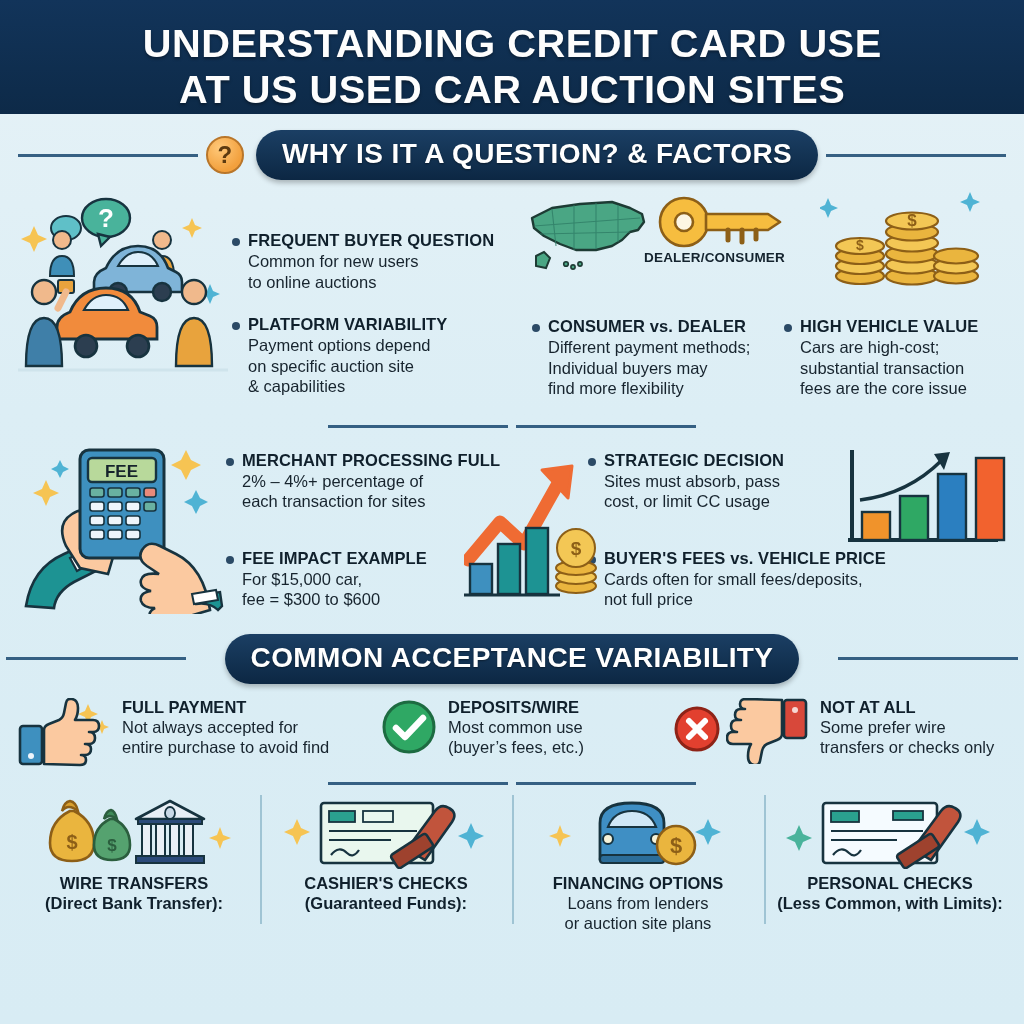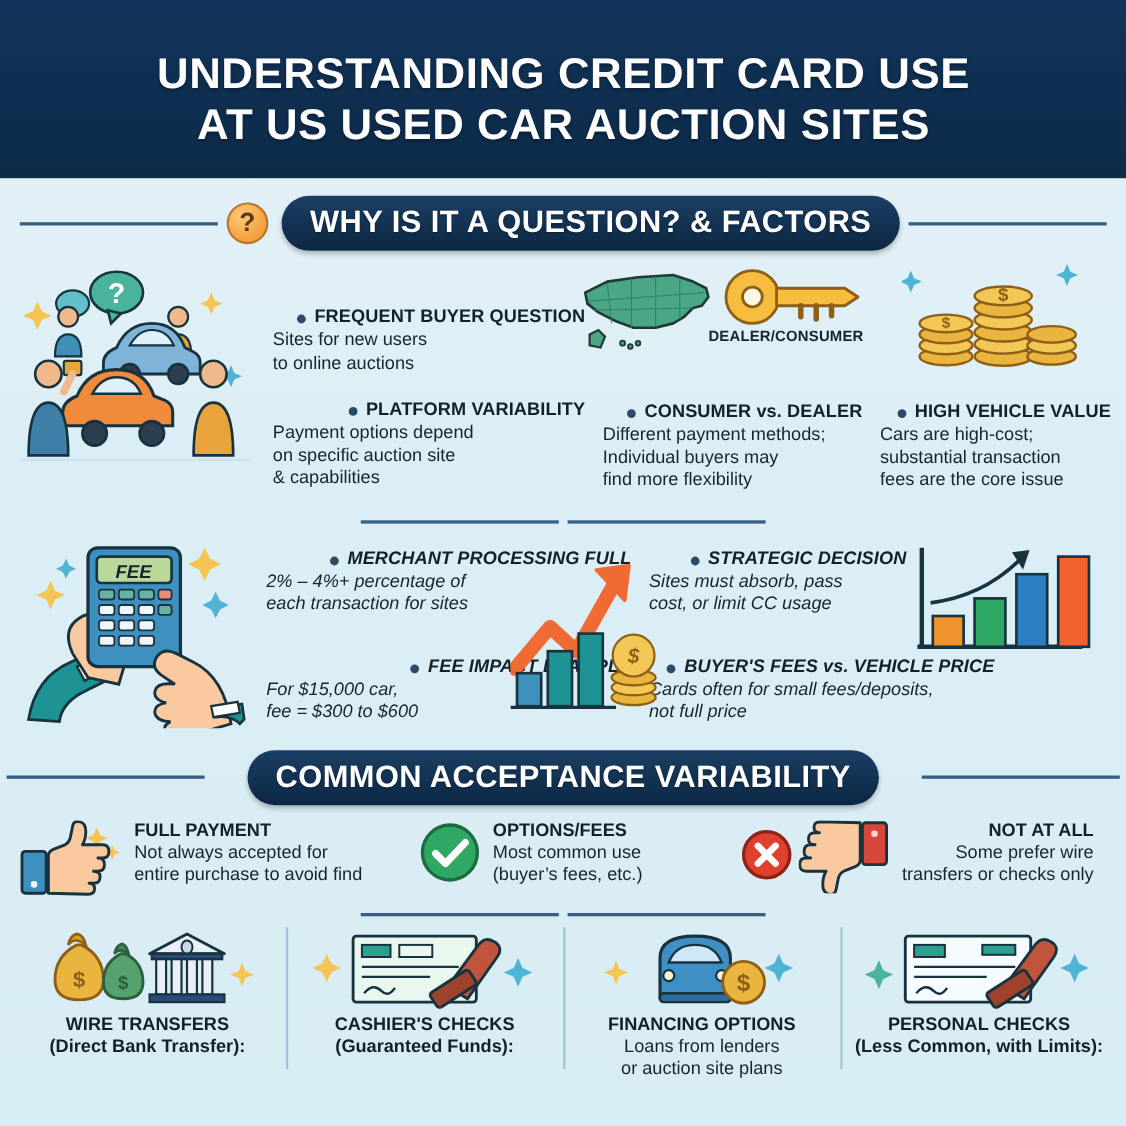--- a/index.html
+++ b/index.html
@@ -11,21 +11,21 @@
     overflow: hidden;
   }
   #page {
     width: 1024px; height: 1024px;
     position: relative;
     background: linear-gradient(180deg,#e6f2f7 0%, #dceef5 40%, #d8ecf4 100%);
   }
 
   
   .header {
-    height: 162px;
+    height: 114px;
     background: #0f2f50;
     background: linear-gradient(180deg,#12345a 0%,#0d2a48 100%);
     display: flex; flex-direction: column;
     align-items: center; justify-content: center;
     padding-top: 20px;
   }
   .header h1 {
     color: #fdfdfd;
     font-size: 39px;
     line-height: 46px;
@@ -66,42 +66,42 @@
     background: radial-gradient(circle at 35% 30%, #ffc97a, #f2a03d 70%);
     border: 2px solid #b9762a;
     color: #5c3a10; font-weight: bold; font-size: 24px;
     display: flex; align-items: center; justify-content: center;
     margin-right: 4px;
     flex: 0 0 auto;
   }
 
   
   .bullet { margin-bottom: 14px; }
-  .bullet .b-row { display: flex; align-items: flex-start; gap: 8px; justify-content: flex-end; }
+  .bullet .b-row { display: flex; align-items: flex-start; gap: 8px; }
   .dot {
     width: 8px; height: 8px; border-radius: 50%; background: #2b4a66;
     margin-top: 8px; flex: 0 0 auto;
   }
   .b-title {
     font-size: 16.5px; font-weight: bold; color: #10202c;
     letter-spacing: .1px; line-height: 20px;
   }
   .b-body {
     font-size: 16.5px; color: #17242e; line-height: 20.5px;
     margin-left: 16px; margin-top: 1px;
   }
 
   
   .sec1 { display: flex; padding: 8px 14px 0 14px; }
   .sec1-art { width: 218px; flex: 0 0 auto; position: relative; }
   .sec1-col-a { width: 300px; padding-top: 42px; }
   .sec1-col-b { width: 252px; padding-top: 128px; }
   .sec1-col-c { width: 226px; padding-top: 128px; }
 
-  .sec2 { display: flex; padding: 6px 28px 0 14px; font-style: italic; }
+  .sec2 { display: flex; padding: 6px 14px 0 14px; }
   .sec2-art { width: 212px; flex: 0 0 auto; position: relative; }
   .sec2-col-a { width: 370px; padding-top: 16px; }
   .sec2-col-b { width: 250px; padding-top: 16px; }
   .sec2-chart { width: 176px; padding-top: 10px; }
 
   .sec3 { display: flex; padding: 14px 16px 0 16px; gap: 4px; }
   .accept-item { display: flex; align-items: flex-start; gap: 10px; }
   .accept-text .t { font-size: 16.5px; font-weight: bold; color: #10202c; }
   .accept-text .d { font-size: 16.5px; color: #17242e; line-height: 20.5px; }
 
@@ -195,21 +195,21 @@
         <line x1="4" y1="182" x2="214" y2="182" stroke="#cfe4ec" stroke-width="3"></line>
       </svg>
     </div>
 
     <div class="sec1-col-a">
       <div class="bullet">
         <div class="b-row">
           <span class="dot"></span>
           <span class="b-title">FREQUENT BUYER QUESTION</span>
         </div>
-        <div class="b-body" style="white-space:pre-line;">Sites for new users
+        <div class="b-body" style="white-space:pre-line;">Common for new users
 to online auctions</div>
       </div>
       <div class="bullet" style="margin-top:22px;">
         <div class="b-row">
           <span class="dot"></span>
           <span class="b-title">PLATFORM VARIABILITY</span>
         </div>
         <div class="b-body" style="white-space:pre-line;">Payment options depend
 on specific auction site
 &amp; capabilities</div>
@@ -441,27 +441,27 @@
 entire purchase to avoid find</div>
       </div>
     </div>
 
     <div class="accept-item" style="width:290px;">
       <svg width="58" height="58" viewBox="0 0 58 58">
         <circle cx="29" cy="29" r="25" fill="#2fa864" stroke="#1d6b41" stroke-width="3"></circle>
         <path d="M16 30 L25 39 L43 20" fill="none" stroke="#ffffff" stroke-width="6.5" stroke-linecap="round" stroke-linejoin="round"></path>
       </svg>
       <div class="accept-text">
-        <div class="t">OPTIONS/FEES</div>
+        <div class="t">DEPOSITS/WIRE</div>
         <div class="d" style="white-space:pre-line;">Most common use
 (buyer’s fees, etc.)</div>
       </div>
     </div>
 
-    <div class="accept-item" style="width:330px;text-align:right;">
+    <div class="accept-item" style="width:330px;">
       <svg width="46" height="58" viewBox="0 0 46 58" style="margin-top:2px;">
         <circle cx="23" cy="29" r="21" fill="#e2402f" stroke="#8e2317" stroke-width="3"></circle>
         <path d="M15 21 L31 37 M31 21 L15 37" stroke="#ffffff" stroke-width="6" stroke-linecap="round"></path>
       </svg>
       <svg width="90" height="66" viewBox="0 0 90 66" style="margin-left:-4px;">
         <rect x="58" y="2" width="22" height="38" rx="3" fill="#d8483a" stroke="#17333f" stroke-width="2.6"></rect>
         <circle cx="69" cy="12" r="3" fill="#f6d8d3"></circle>
         <path d="M56 2 V36 q0 4 -5 6 l-10 4 q-4 2 -5 7 l-2 10 q-1 5 -6 4 q-6 -1 -6 -9 q0 -7 3 -12 H7
                  q-6 0 -6 -6 q0 -6 6 -6 h4 q-6 0 -6 -6 q0 -6 6 -6 h4 q-6 0 -6 -5 q0 -6 6 -6 h4 q-5 0 -5 -5 q0 -5 6 -5z" fill="#fbc9a0" stroke="#17333f" stroke-width="2.6" stroke-linejoin="round"></path>
       </svg>

